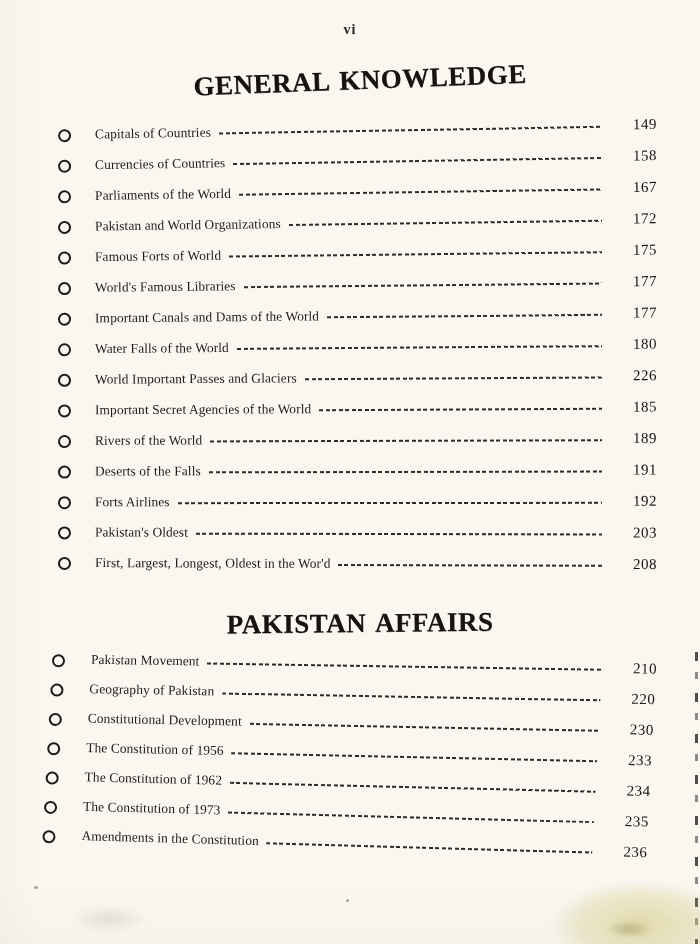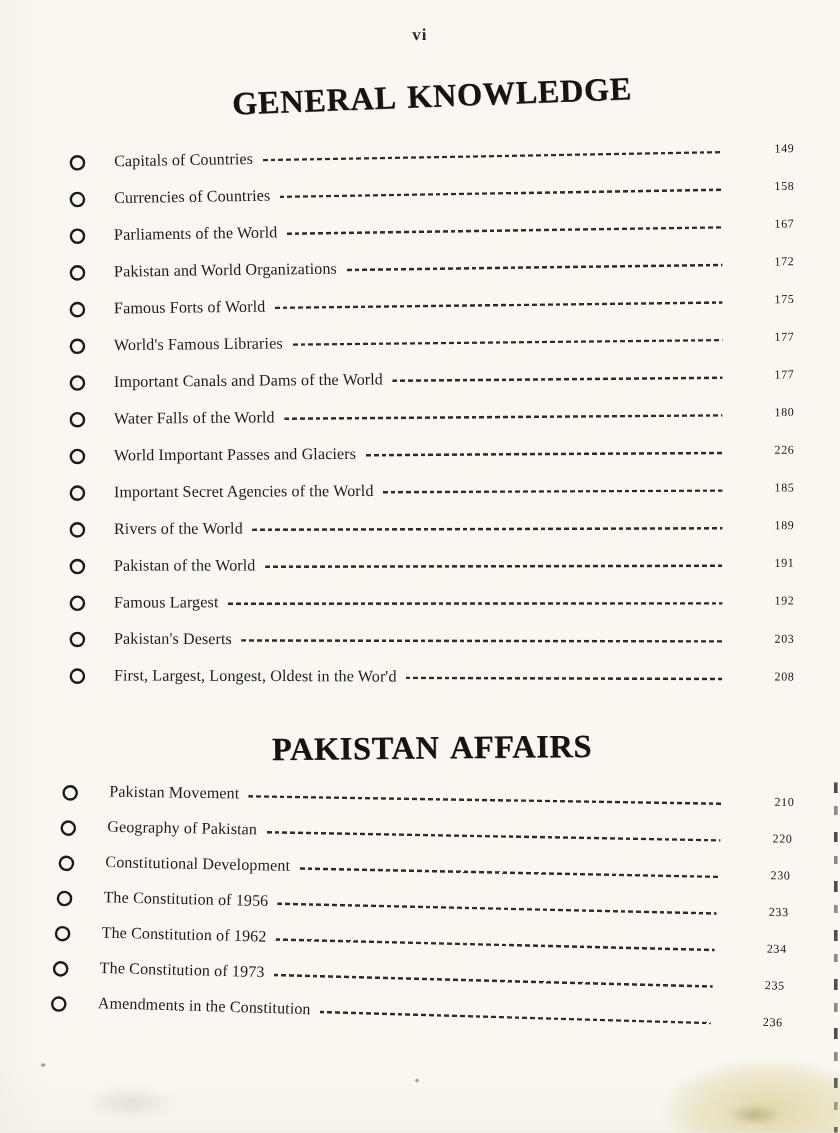--- a/index.html
+++ b/index.html
@@ -53,22 +53,22 @@
   .label{
     font-size:13.4px;color:#1e1c18;
     letter-spacing:0.1px;
   }
   .leader{
     flex:1 1 auto;height:2px;align-self:center;
     margin:3px 2px 0 8px;
     background-image:repeating-linear-gradient(90deg,#2d2b26 0 4px,rgba(0,0,0,0) 4px 6.5px);
   }
   .pagenum{
-    flex:0 0 34px;text-align:right;
-    font-size:10px;color:#17150f;letter-spacing:0.5px;margin-left:24px;
+    flex:0 0 34px;text-align:center;
+    font-size:15px;color:#17150f;letter-spacing:0.5px;margin-left:24px;
   }
   
   .edge-marks{
     position:absolute;right:2px;top:652px;bottom:0;width:3px;
     background-image:repeating-linear-gradient(180deg,
       rgba(28,27,22,0.85) 0 9px, rgba(0,0,0,0) 9px 20px,
       rgba(28,27,22,0.55) 20px 27px, rgba(0,0,0,0) 27px 41px);
     opacity:0.9;
   }
   .smudge-yellow{
@@ -176,36 +176,36 @@
 
   <div class="toc-row" style="--i: 10;">
     <span class="bullet"></span>
     <span class="label">Rivers of the World</span>
     <span class="leader"></span>
     <span class="pagenum">189</span>
   </div>
 
   <div class="toc-row" style="--i: 11;">
     <span class="bullet"></span>
-    <span class="label">Pakistan of the World</span>
+    <span class="label">Deserts of the Falls</span>
     <span class="leader"></span>
     <span class="pagenum">191</span>
   </div>
 
   <div class="toc-row" style="--i: 12;">
     <span class="bullet"></span>
-    <span class="label">Famous Largest</span>
+    <span class="label">Forts Airlines</span>
     <span class="leader"></span>
     <span class="pagenum">192</span>
   </div>
 
 
   <div class="toc-row" style="--i: 14;">
     <span class="bullet"></span>
-    <span class="label">Pakistan's Deserts</span>
+    <span class="label">Pakistan's Oldest</span>
     <span class="leader"></span>
     <span class="pagenum">203</span>
   </div>
 
   <div class="toc-row" style="--i: 15;">
     <span class="bullet"></span>
     <span class="label">First, Largest, Longest, Oldest in the Wor'd</span>
     <span class="leader"></span>
     <span class="pagenum">208</span>
   </div>

